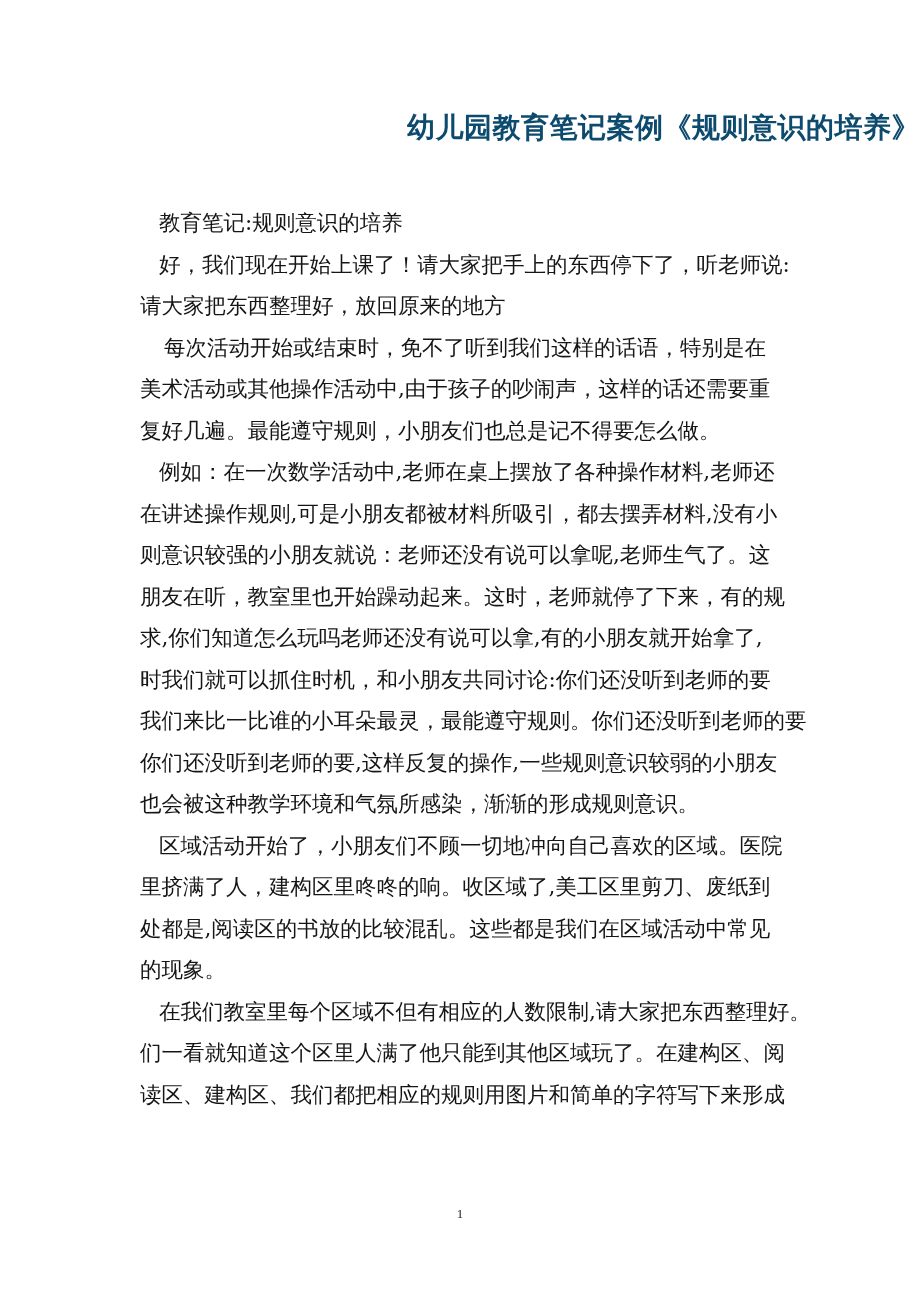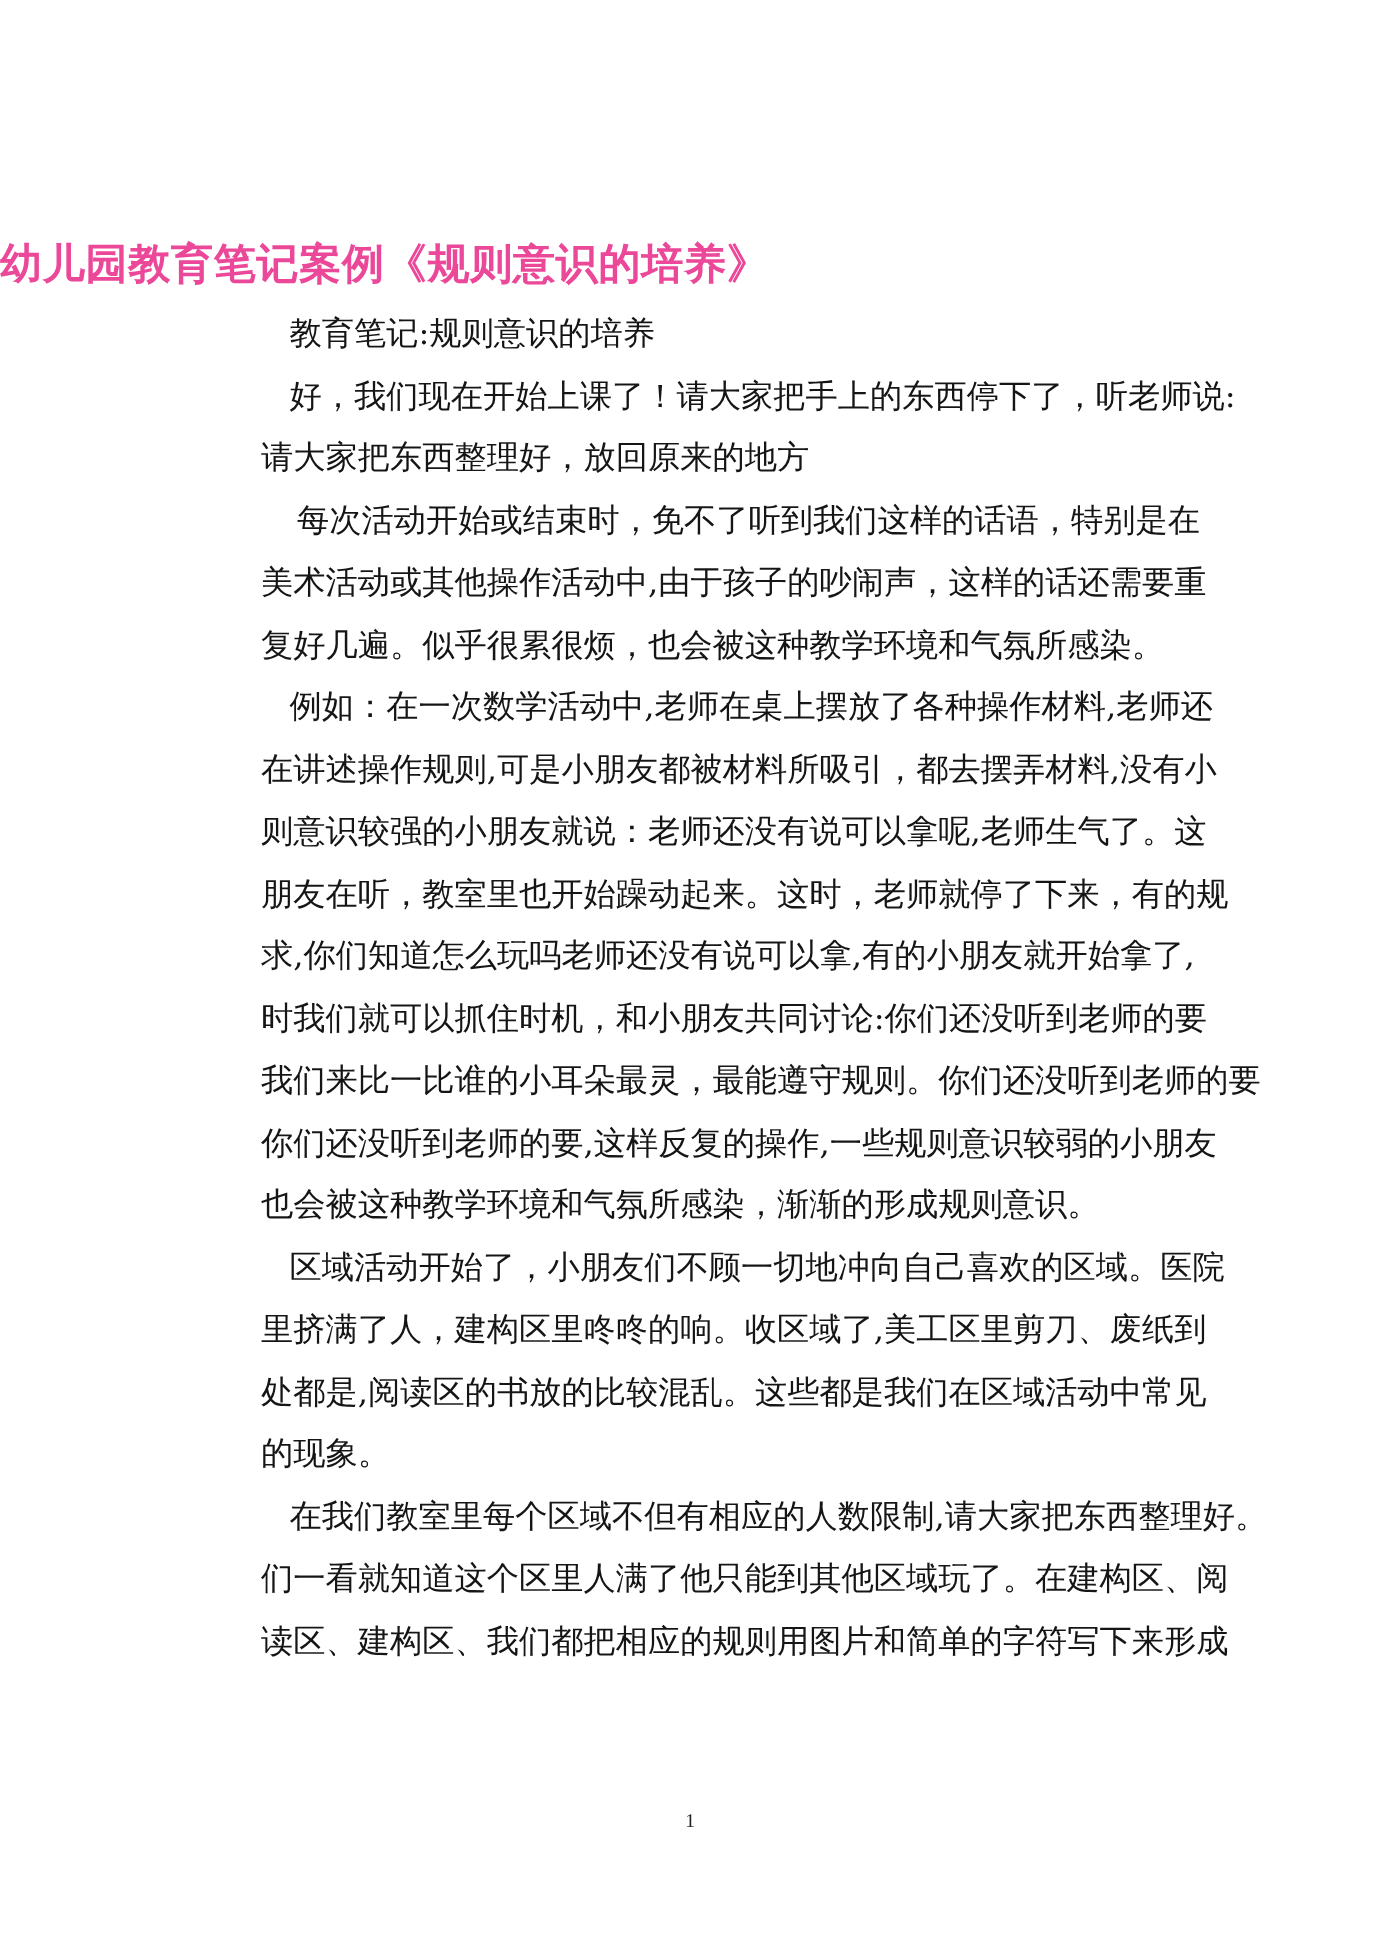--- a/index.html
+++ b/index.html
@@ -20,41 +20,39 @@
     left: 0; top: 0;
     width: 920px;
     height: 1302px;
     background: #ffffff;
   }
   .title {
     position: absolute;
     left: 0;
     width: 920px;
     top: 108px;
-    text-align: left;
+    text-align: right;
     font-size: 28px;
     font-weight: bold;
     line-height: 40px;
     letter-spacing: 0.5px;
-    color: #ec4899;
-    margin-top: 48px;
+    color: #0c4a6e;
   }
   .body {
     position: absolute;
     left: 140px;
     top: 202px;
     width: 660px;
   }
   .line {
     height: 41.5px;
     line-height: 41.5px;
     font-size: 21.5px;
     white-space: nowrap;
     color: #151515;
-    margin-left: 34px;
   }
   .line.indent { padding-left: 19px; }
   .line.indent2 { padding-left: 24px; }
   .page-number {
     position: absolute;
     left: 0;
     width: 920px;
     top: 1206px;
     text-align: center;
     font-size: 13px;
@@ -67,21 +65,21 @@
 
 <div class="page">
   <div class="title">幼儿园教育笔记案例《规则意识的培养》</div>
 
   <div class="body">
     <div class="line indent">教育笔记:规则意识的培养</div>
     <div class="line indent">好，我们现在开始上课了！请大家把手上的东西停下了，听老师说:</div>
     <div class="line">请大家把东西整理好，放回原来的地方</div>
     <div class="line indent2">每次活动开始或结束时，免不了听到我们这样的话语，特别是在</div>
     <div class="line">美术活动或其他操作活动中,由于孩子的吵闹声，这样的话还需要重</div>
-    <div class="line">复好几遍。似乎很累很烦，也会被这种教学环境和气氛所感染。</div>
+    <div class="line">复好几遍。最能遵守规则，小朋友们也总是记不得要怎么做。</div>
     <div class="line indent">例如：在一次数学活动中,老师在桌上摆放了各种操作材料,老师还</div>
     <div class="line">在讲述操作规则,可是小朋友都被材料所吸引，都去摆弄材料,没有小</div>
     <div class="line">则意识较强的小朋友就说：老师还没有说可以拿呢,老师生气了。这</div>
     <div class="line">朋友在听，教室里也开始躁动起来。这时，老师就停了下来，有的规</div>
     <div class="line">求,你们知道怎么玩吗老师还没有说可以拿,有的小朋友就开始拿了,</div>
     <div class="line">时我们就可以抓住时机，和小朋友共同讨论:你们还没听到老师的要</div>
     <div class="line">我们来比一比谁的小耳朵最灵，最能遵守规则。你们还没听到老师的要</div>
     <div class="line">你们还没听到老师的要,这样反复的操作,一些规则意识较弱的小朋友</div>
     <div class="line">也会被这种教学环境和气氛所感染，渐渐的形成规则意识。</div>
     <div class="line indent">区域活动开始了，小朋友们不顾一切地冲向自己喜欢的区域。医院</div>

